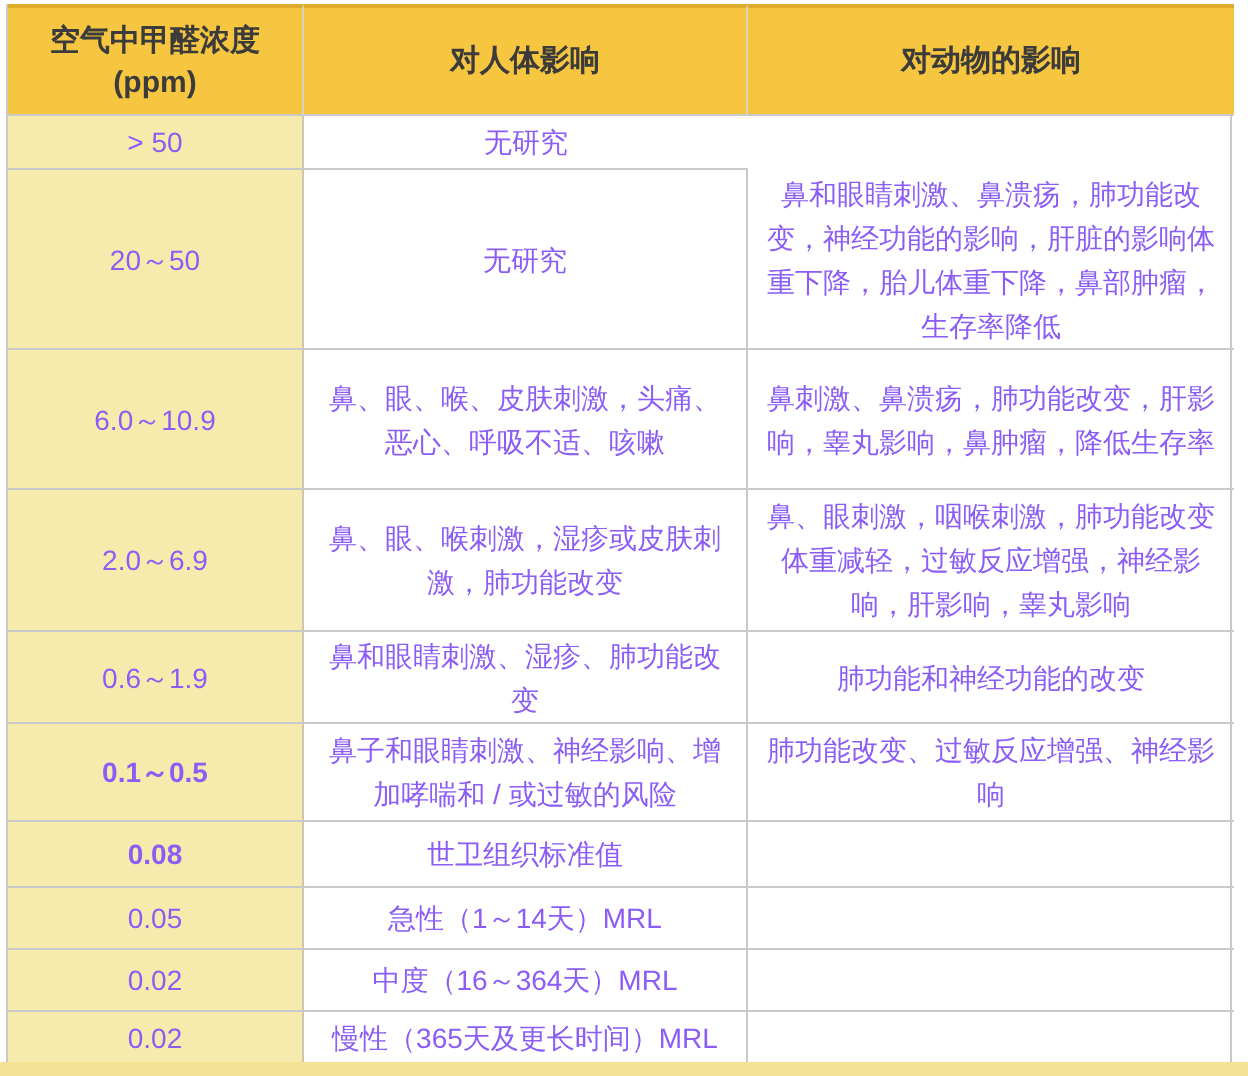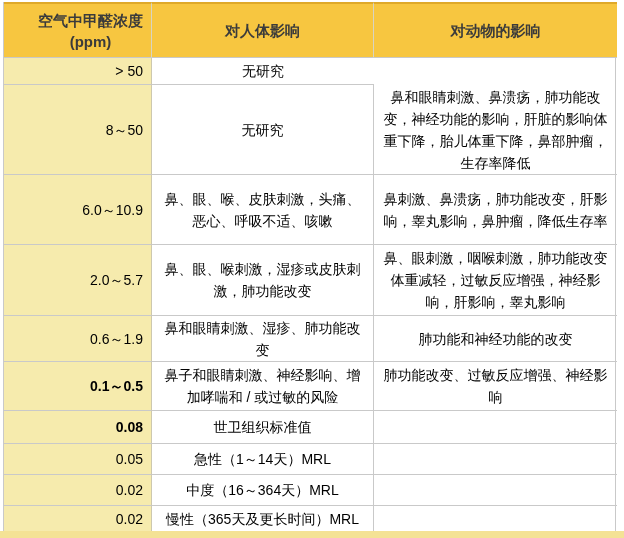--- a/index.html
+++ b/index.html
@@ -32,25 +32,25 @@
     display: flex;
     align-items: center;
     justify-content: center;
     text-align: center;
     box-sizing: border-box;
     border-right: 1px solid #c9c9c9;
     border-bottom: 1px solid #c9c9c9;
     padding: 2px 8px;
     font-size: 14px;
     line-height: 22px;
-    color: #000000;
+    color: #8b5cf6;
   }
   .cell:last-child { border-right: none; }
   .row:last-child .cell { border-bottom: none; }
-  .c1 { width: 148px; flex: 0 0 148px; justify-content: flex-end; }
+  .c1 { width: 148px; flex: 0 0 148px; }
   .c2 { width: 222px; flex: 0 0 222px; }
   .c3 { width: 243px; flex: 0 0 243px; }
   .header-row .cell {
     background: #f7c640;
     border-top: 2px solid #dfa92a;
     font-weight: bold;
     font-size: 15px;
     line-height: 21px;
     color: #3b3b3b;
     border-right-color: #d8d4c2;
@@ -84,33 +84,33 @@
       <div class="cell c2">对人体影响</div>
       <div class="cell c3">对动物的影响</div>
     </div>
 
     <div class="row body-row" style="height:27px">
       <div class="cell c1">&gt; 50</div>
       <div class="cell c2">无研究</div>
     </div>
 
     <div class="row body-row" style="height:90px">
-      <div class="cell c1">8～50</div>
+      <div class="cell c1">20～50</div>
       <div class="cell c2">无研究</div>
       <div class="cell c3">鼻和眼睛刺激、鼻溃疡，肺功能改变，神经功能的影响，肝脏的影响体重下降，胎儿体重下降，鼻部肿瘤，生存率降低</div>
     </div>
 
     <div class="row body-row" style="height:70px">
       <div class="cell c1">6.0～10.9</div>
       <div class="cell c2">鼻、眼、喉、皮肤刺激，头痛、恶心、呼吸不适、咳嗽</div>
       <div class="cell c3">鼻刺激、鼻溃疡，肺功能改变，肝影响，睾丸影响，鼻肿瘤，降低生存率</div>
     </div>
 
     <div class="row body-row" style="height:71px">
-      <div class="cell c1">2.0～5.7</div>
+      <div class="cell c1">2.0～6.9</div>
       <div class="cell c2">鼻、眼、喉刺激，湿疹或皮肤刺激，肺功能改变</div>
       <div class="cell c3">鼻、眼刺激，咽喉刺激，肺功能改变体重减轻，过敏反应增强，神经影响，肝影响，睾丸影响</div>
     </div>
 
     <div class="row body-row" style="height:46px">
       <div class="cell c1">0.6～1.9</div>
       <div class="cell c2">鼻和眼睛刺激、湿疹、肺功能改变</div>
       <div class="cell c3">肺功能和神经功能的改变</div>
     </div>
 

